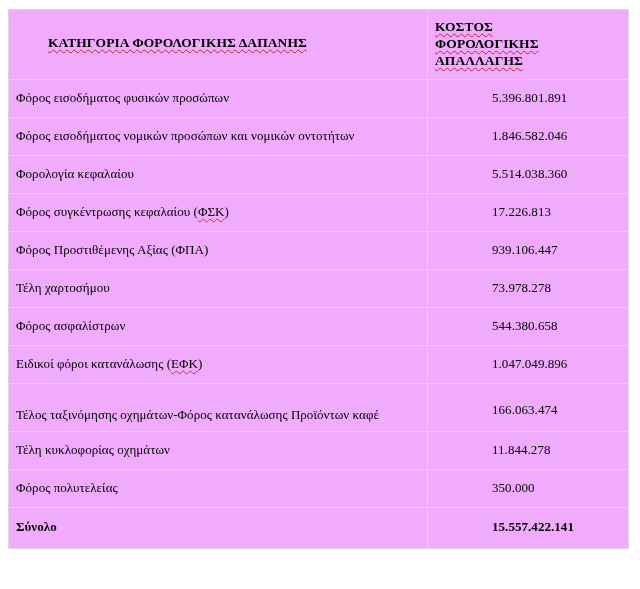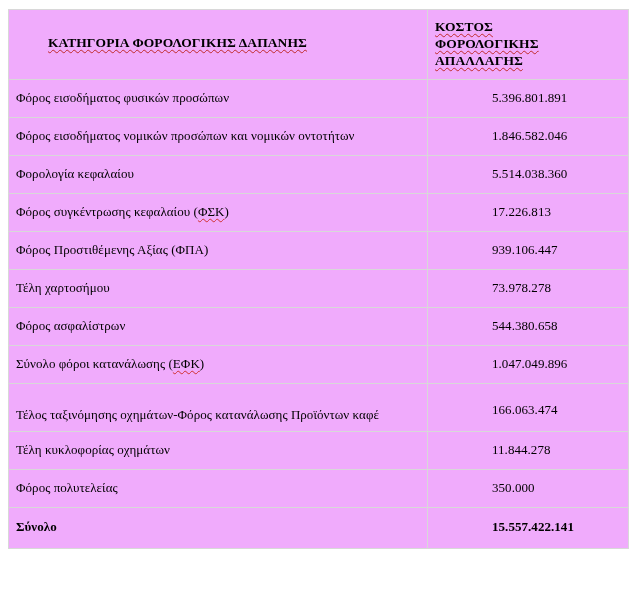--- a/index.html
+++ b/index.html
@@ -191,21 +191,21 @@
         <td class="row-cell">
           <div class="cell-text">Φόρος ασφαλίστρων</div>
         </td>
         <td class="row-cell">
           <div class="cell-text num">544.380.658</div>
         </td>
       </tr>
 
       <tr>
         <td class="row-cell">
-          <div class="cell-text"><span>Σύνολο φόροι κατανάλωσης (</span><span class="squiggle">ΕΦΚ</span><span>)</span></div>
+          <div class="cell-text"><span>Ειδικοί φόροι κατανάλωσης (</span><span class="squiggle">ΕΦΚ</span><span>)</span></div>
         </td>
         <td class="row-cell">
           <div class="cell-text num">1.047.049.896</div>
         </td>
       </tr>
 
       <tr>
         <td class="row-cell tall">
           <div class="cell-text">Τέλος ταξινόμησης οχημάτων-Φόρος κατανάλωσης Προϊόντων καφέ</div>
         </td>

